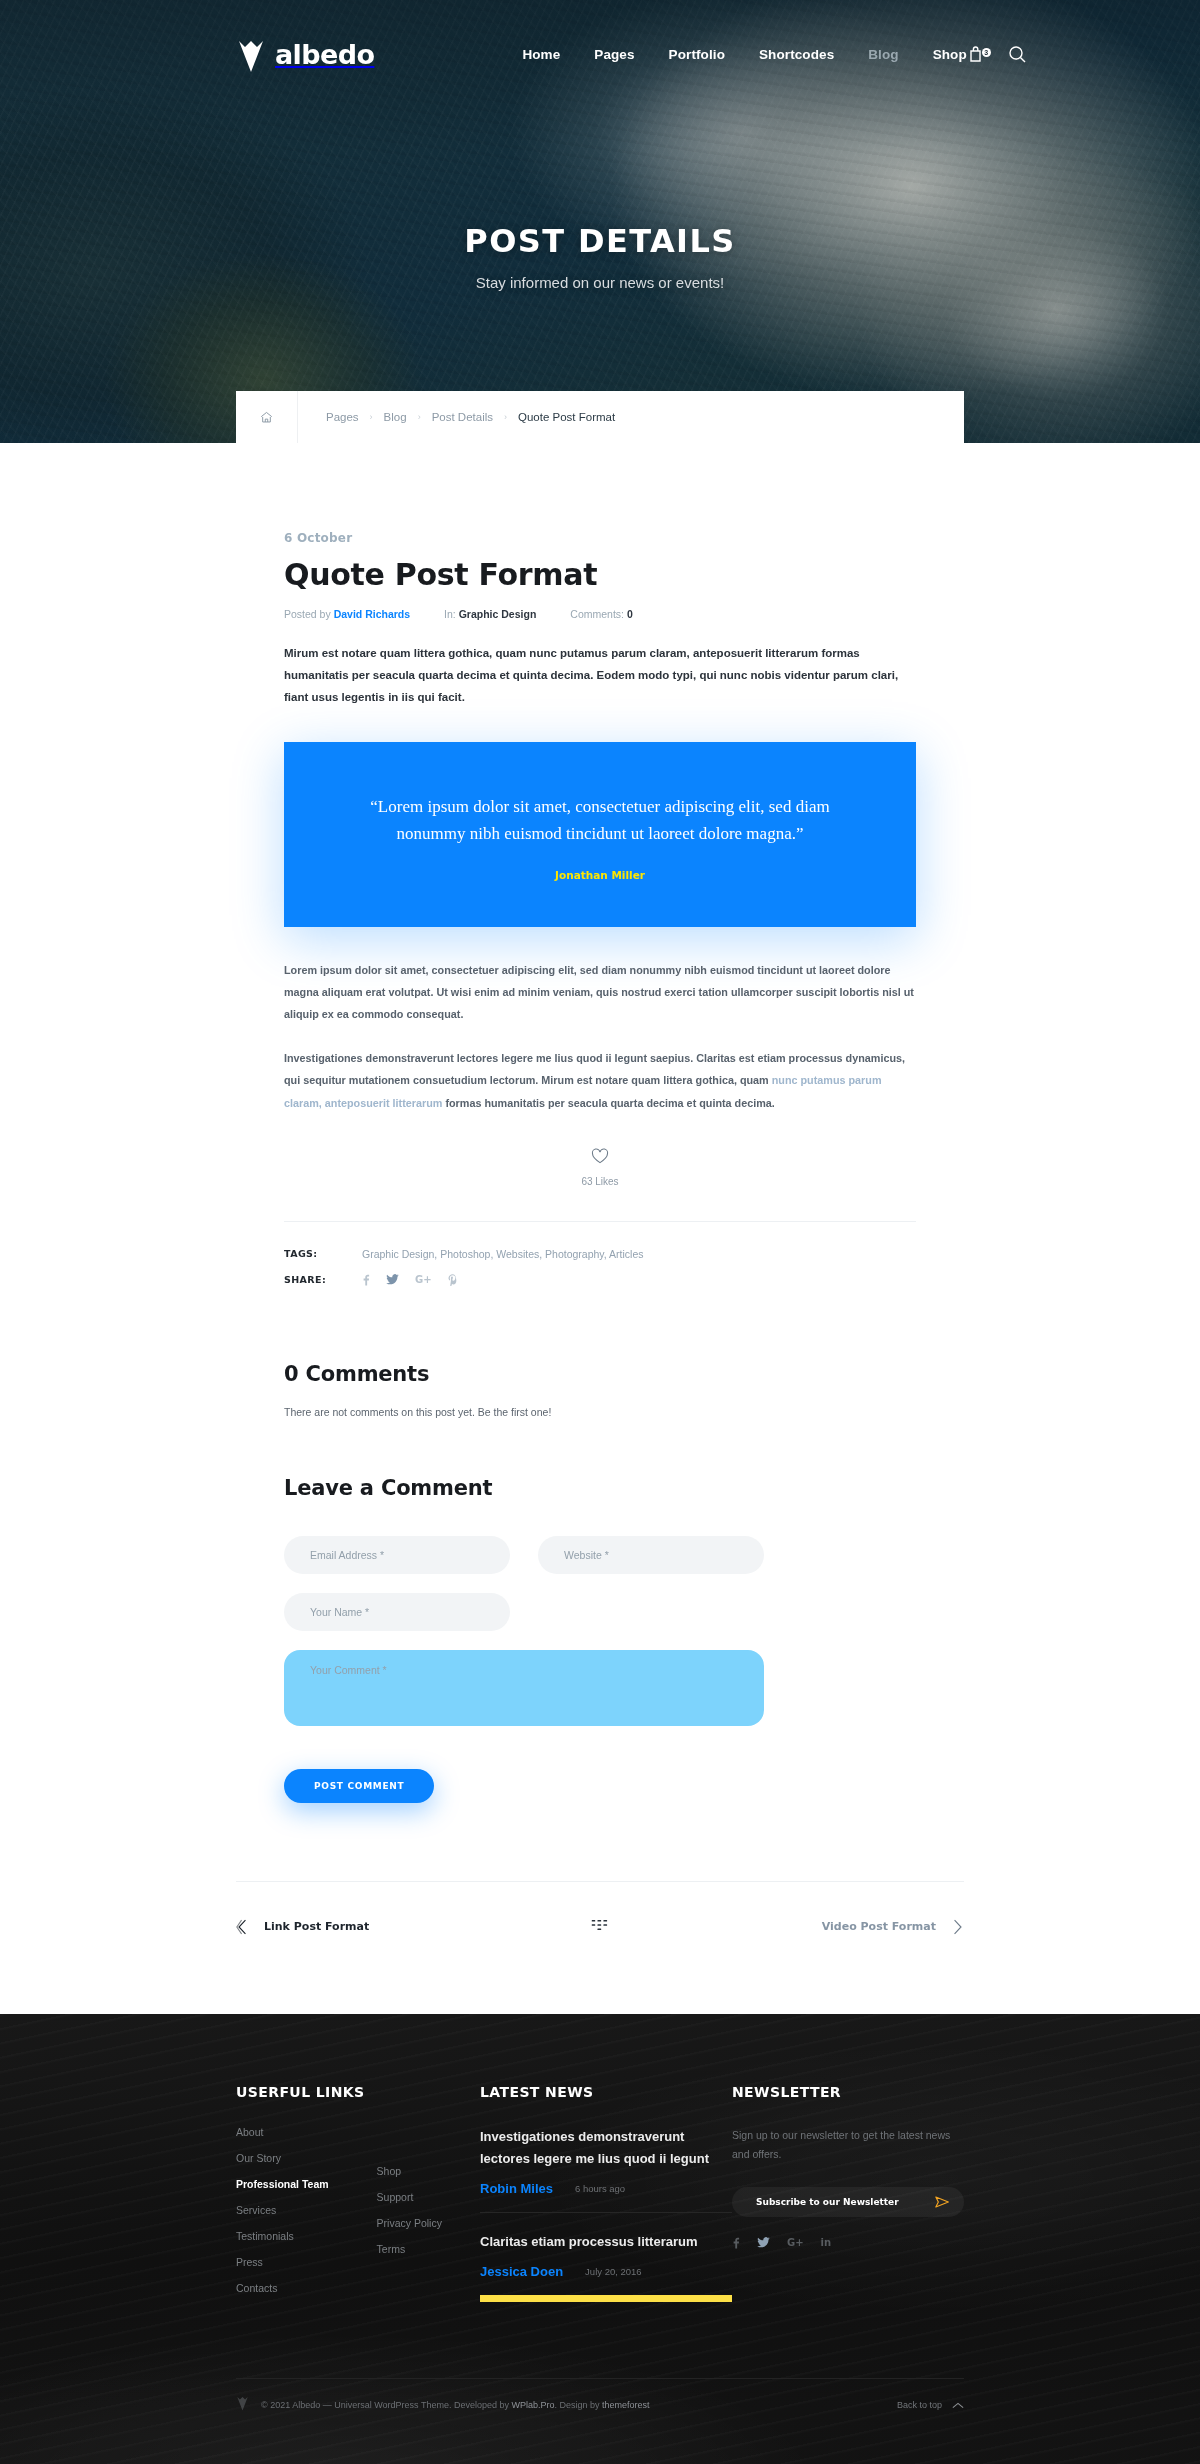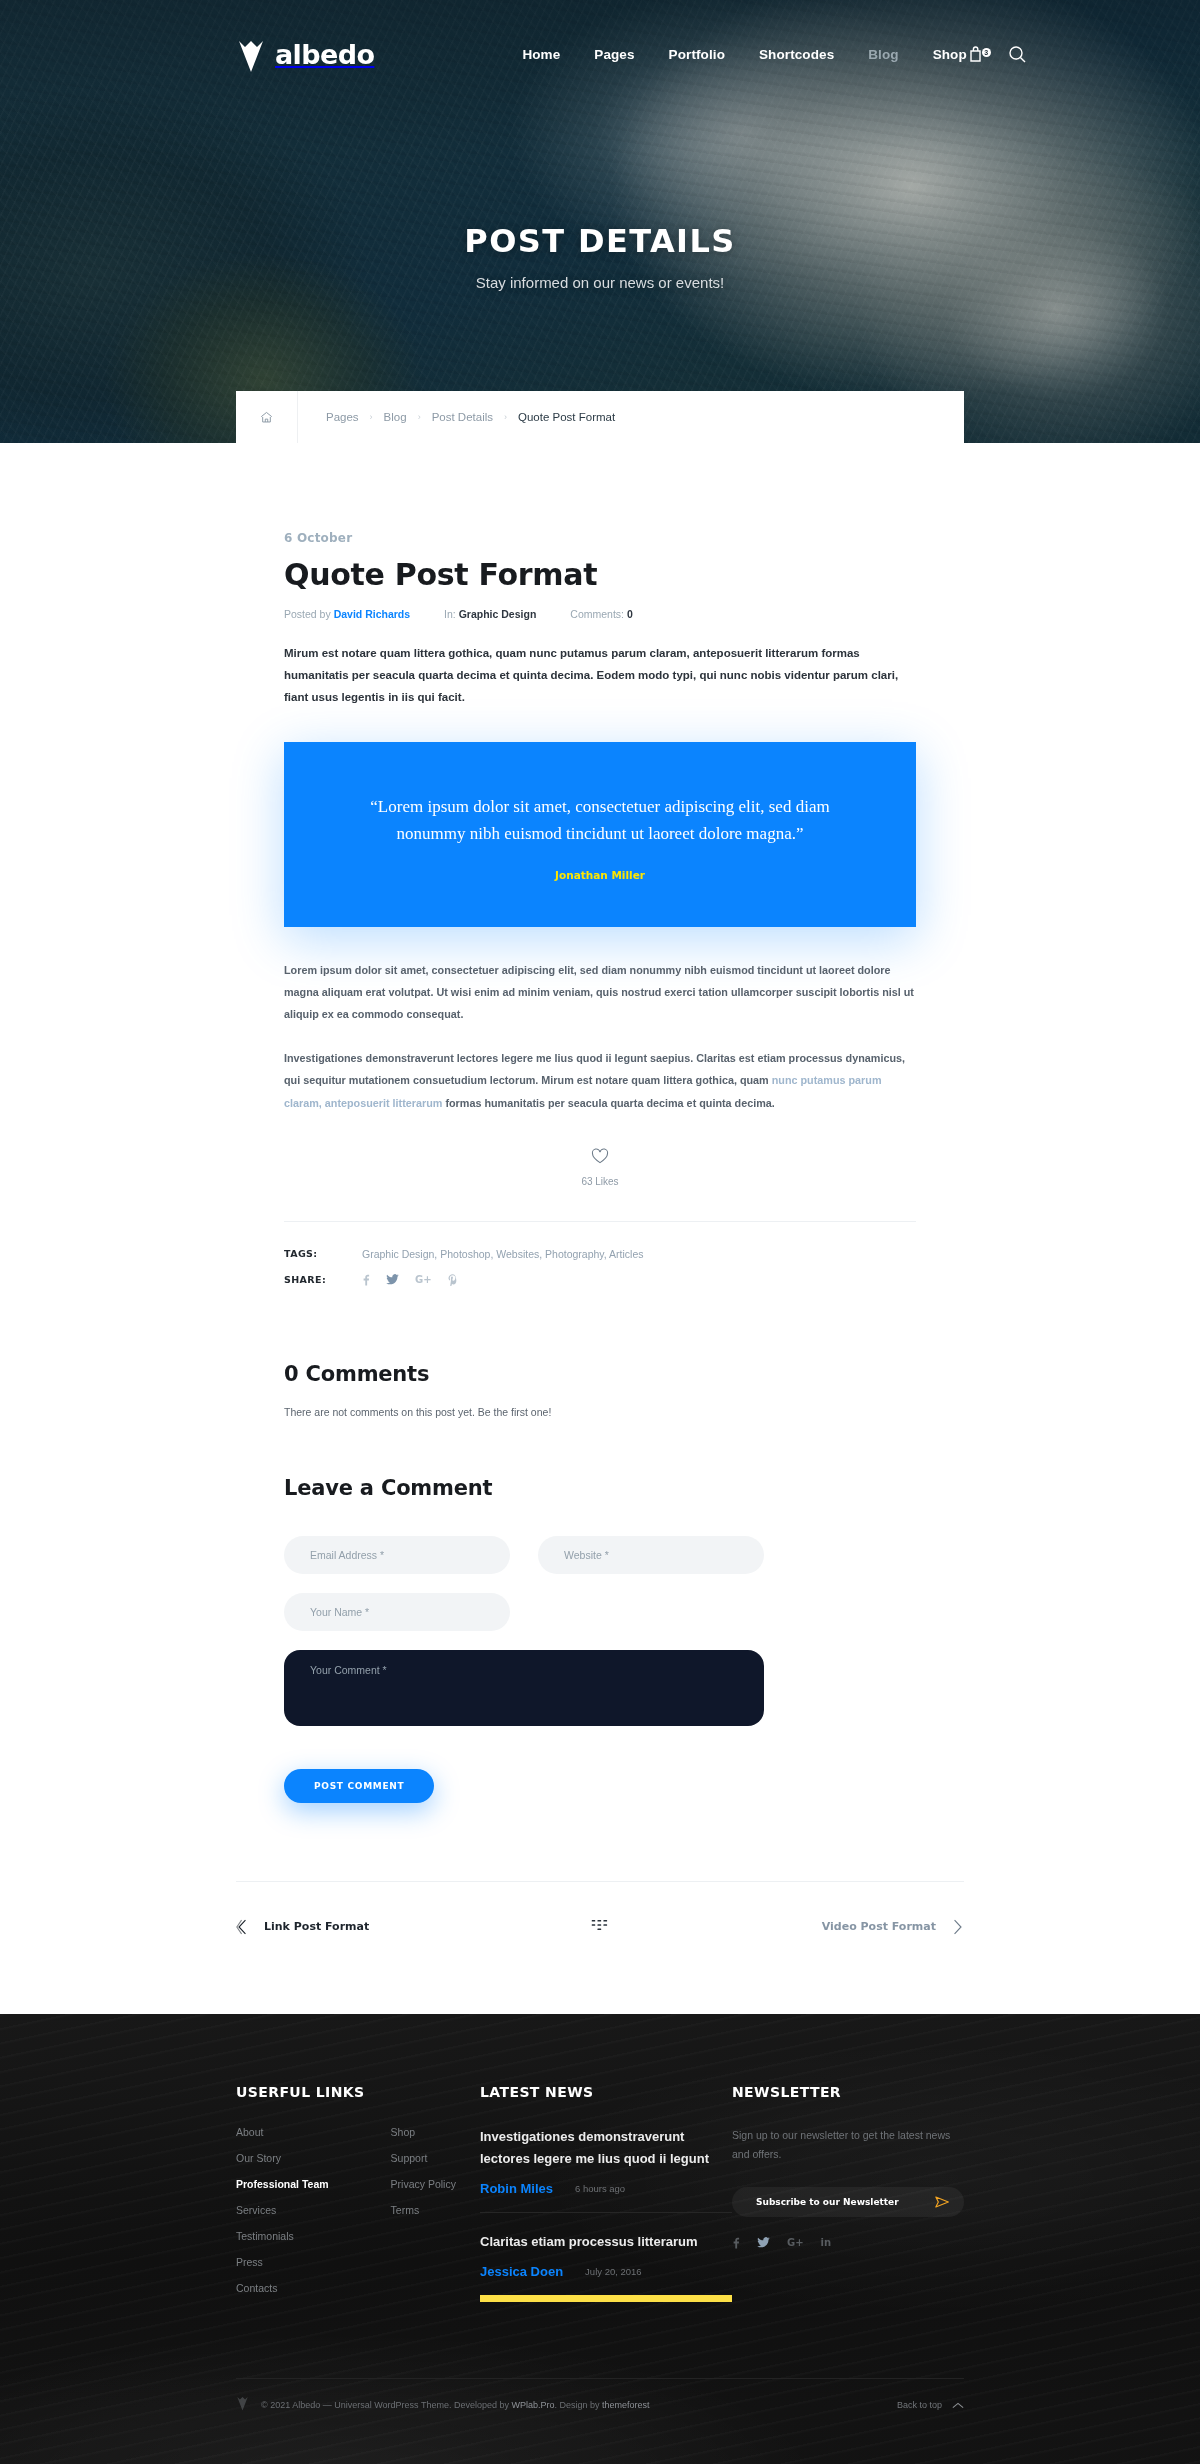--- a/index.html
+++ b/index.html
@@ -183,21 +183,21 @@
   .form-row { display: flex; gap: 28px; margin-bottom: 19px; }
   .field {
     background: #f2f4f6; border: 0; outline: none; border-radius: 24px;
     height: 38px; padding: 0 26px;
     font-family: "Liberation Sans", sans-serif; font-size: 10.5px; color: #5d6873;
   }
   .field::placeholder { color: #93a0ab; }
   .field.w-half { width: 226px; }
   .field.w-half-r { width: 226px; }
   .textarea {
-    background: #0f172a; border: 0; outline: none; border-radius: 16px;
+    background: #7dd3fc; border: 0; outline: none; border-radius: 16px;
     width: 480px; height: 76px; padding: 14px 26px; resize: none;
     font-family: "Liberation Sans", sans-serif; font-size: 10.5px; color: #5d6873;
   }
   .textarea::placeholder { color: #93a0ab; }
   .submit {
     margin-top: 24px;
     background: #0b84fe; color: #fff; border: 0; border-radius: 22px;
     height: 34px; padding: 0 30px; cursor: pointer;
     font-family: "DejaVu Sans", sans-serif;
     font-size: 9px; font-weight: 700; letter-spacing: .7px;
@@ -237,21 +237,21 @@
     display: flex;
   }
   .fcol-links { width: 244px; }
   .fcol-news-wrap { width: 252px; }
   .fcol-sub { width: 232px; }
   .fhead {
     color: #ffffff; font-size: 14px; font-weight: 800; letter-spacing: .4px;
     font-family: "DejaVu Sans", sans-serif;
     margin-bottom: 26px;
   }
-  .flink-cols { display: flex; gap: 62px; }
+  .flink-cols { display: flex; gap: 48px; align-items: center; }
   .flink-col { display: flex; flex-direction: column; gap: 14px; }
   .flink {
     font-size: 10.5px; color: #7b7f83; text-decoration: none;
   }
   .flink.is-active { color: #ffffff; font-weight: 700; }
 
   .news-item { padding-bottom: 16px; border-bottom: 1px solid #262626; margin-bottom: 18px; }
   .news-item:last-child { border-bottom: 7px solid #fde047; }
   .news-title {
     font-size: 13px; line-height: 1.75; color: #ececec; font-weight: 700;

